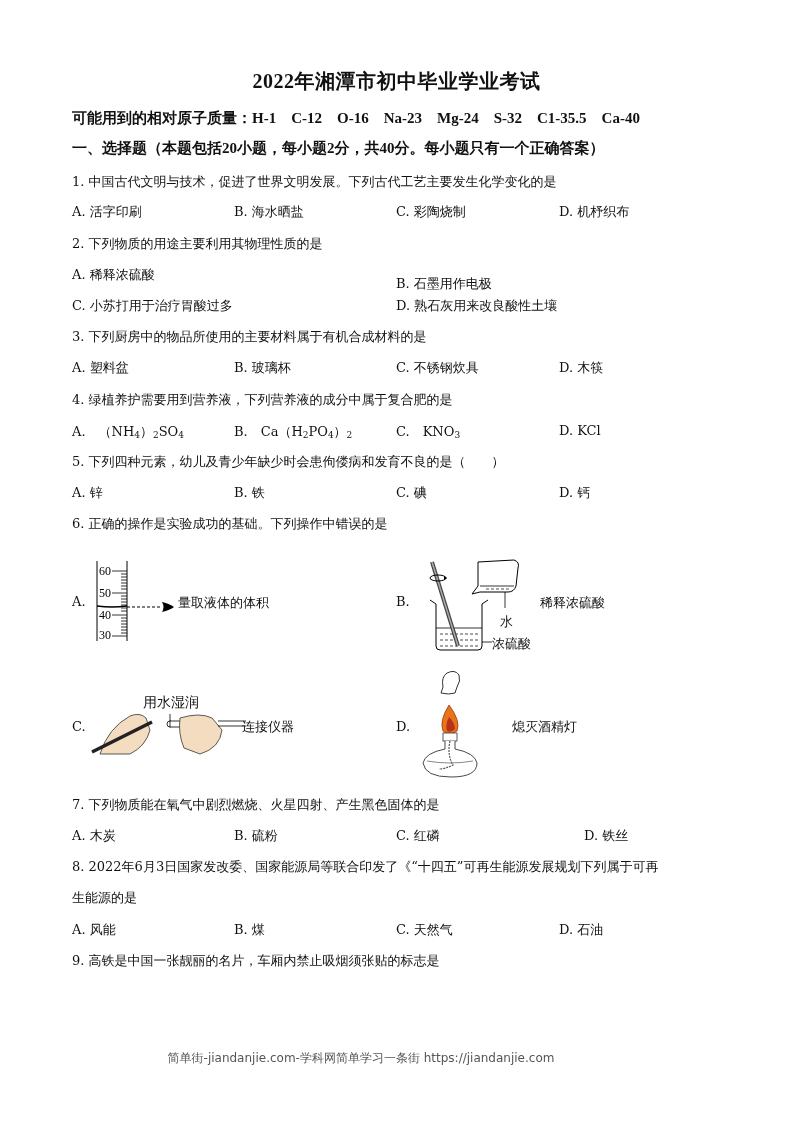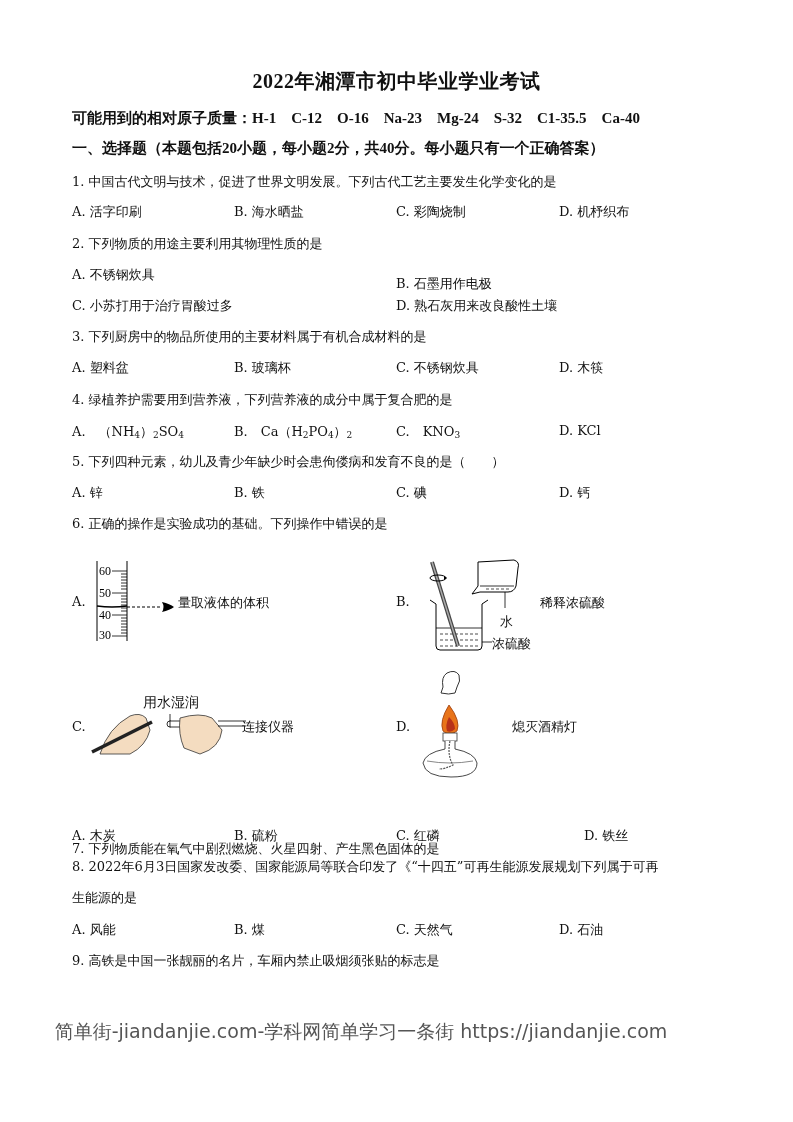--- a/index.html
+++ b/index.html
@@ -9,41 +9,41 @@
   .abs { position: absolute; white-space: nowrap; }
   .title { left: 0; width: 793px; text-align: center; top: 68px; font-size: 20px; font-weight: bold;
            font-family: "Liberation Serif", "DejaVu Serif", serif; letter-spacing: 0.5px; }
   .bold { font-weight: bold; font-size: 15px; font-family: "Liberation Serif", "DejaVu Serif", serif; }
   .q { font-size: 13px; }
   .opt { font-size: 13px; }
   sub { font-size: 9px; vertical-align: -2px; }
   .fig { position: absolute; }
   .figlabel { font-size: 13px; }
   .caption { font-size: 13px; }
-  .footer { left: 0; width: 722px; text-align: center; top: 1019px; font-size: 19px; color: #555;
+  .footer { left: 0; width: 722px; text-align: center; top: 1050px; font-size: 12px; color: #555;
             font-family: "DejaVu Sans", "Liberation Sans", sans-serif; }
   .sans-s { font-family: "DejaVu Sans", "Liberation Sans", sans-serif; font-size: 13px; }
 </style>
 </head>
 <body>
 
 <div class="page">
 
   <div class="abs title">2022年湘潭市初中毕业学业考试</div>
   <div class="abs bold" style="left:72px; top:109px;">可能用到的相对原子质量：H-1　C-12　O-16　Na-23　Mg-24　S-32　C1-35.5　Ca-40</div>
   <div class="abs bold" style="left:72px; top:139px;">一、选择题（本题包括20小题，每小题2分，共40分。每小题只有一个正确答案）</div>
 
   <div class="abs q" style="left:72px; top:173px;">1. 中国古代文明与技术，促进了世界文明发展。下列古代工艺主要发生化学变化的是</div>
   <div class="abs opt" style="left:72px; top:203px;">A. 活字印刷</div>
   <div class="abs opt" style="left:234px; top:203px;">B. 海水晒盐</div>
   <div class="abs opt" style="left:396px; top:203px;">C. 彩陶烧制</div>
   <div class="abs opt" style="left:559px; top:203px;">D. 机杼织布</div>
 
   <div class="abs q" style="left:72px; top:235px;">2. 下列物质的用途主要利用其物理性质的是</div>
-  <div class="abs opt" style="left:72px; top:266px;">A. 不锈钢炊具</div>
+  <div class="abs opt" style="left:72px; top:266px;">A. 稀释浓硫酸</div>
   <div class="abs opt" style="left:396px; top:275px;">B. 石墨用作电极</div>
   <div class="abs opt" style="left:72px; top:297px;">C. 小苏打用于治疗胃酸过多</div>
   <div class="abs opt" style="left:396px; top:297px;">D. 熟石灰用来改良酸性土壤</div>
 
   <div class="abs q" style="left:72px; top:328px;">3. 下列厨房中的物品所使用的主要材料属于有机合成材料的是</div>
   <div class="abs opt" style="left:72px; top:359px;">A. 塑料盆</div>
   <div class="abs opt" style="left:234px; top:359px;">B. 玻璃杯</div>
   <div class="abs opt" style="left:396px; top:359px;">C. 不锈钢炊具</div>
   <div class="abs opt" style="left:559px; top:359px;">D. 木筷</div>
 
@@ -147,21 +147,21 @@
     <path d="M28 22 Q26 12 32 8 Q40 4 44 10 Q46 16 42 22 L40 28 Q34 30 26 28 Z" fill="#fff" stroke="#333" stroke-width="1"></path>
     <path d="M34 40 Q24 56 28 66 Q34 72 42 66 Q46 56 34 40 Z" fill="#e8741a" stroke="#9b3c0e" stroke-width="0.8"></path>
     <path d="M34 52 Q30 60 32 66 Q36 68 40 64 Q40 58 34 52 Z" fill="#b8321a"></path>
     <rect x="28" y="68" width="14" height="8" fill="#fff" stroke="#333" stroke-width="0.8"></rect>
     <path d="M30 76 L30 84 Q10 88 8 98 Q10 112 36 112 Q62 112 62 98 Q60 88 40 84 L40 76" fill="#fff" stroke="#333" stroke-width="0.9"></path>
     <path d="M12 96 Q35 100 58 96" stroke="#555" fill="none" stroke-width="0.7"></path>
     <path d="M35 76 Q32 90 38 100 Q30 104 24 104" stroke="#555" fill="none" stroke-width="1.2" stroke-dasharray="2,1"></path>
   </svg>
   <div class="abs caption" style="left:512px; top:718px;">熄灭酒精灯</div>
 
-  <div class="abs q" style="left:72px; top:796px;margin-top:44px;">7. 下列物质能在氧气中剧烈燃烧、火星四射、产生黑色固体的是</div>
+  <div class="abs q" style="left:72px; top:796px;">7. 下列物质能在氧气中剧烈燃烧、火星四射、产生黑色固体的是</div>
   <div class="abs opt" style="left:72px; top:827px;">A. 木炭</div>
   <div class="abs opt" style="left:234px; top:827px;">B. 硫粉</div>
   <div class="abs opt" style="left:396px; top:827px;">C. 红磷</div>
   <div class="abs opt" style="left:559px; top:827px;margin-left:25px;">D. 铁丝</div>
 
   <div class="abs q" style="left:72px; top:858px;">8. 2022年6月3日国家发改委、国家能源局等联合印发了《“十四五”可再生能源发展规划下列属于可再</div>
   <div class="abs q" style="left:72px; top:889px;">生能源的是</div>
   <div class="abs opt" style="left:72px; top:921px;">A. 风能</div>
   <div class="abs opt" style="left:234px; top:921px;">B. 煤</div>
   <div class="abs opt" style="left:396px; top:921px;">C. 天然气</div>

